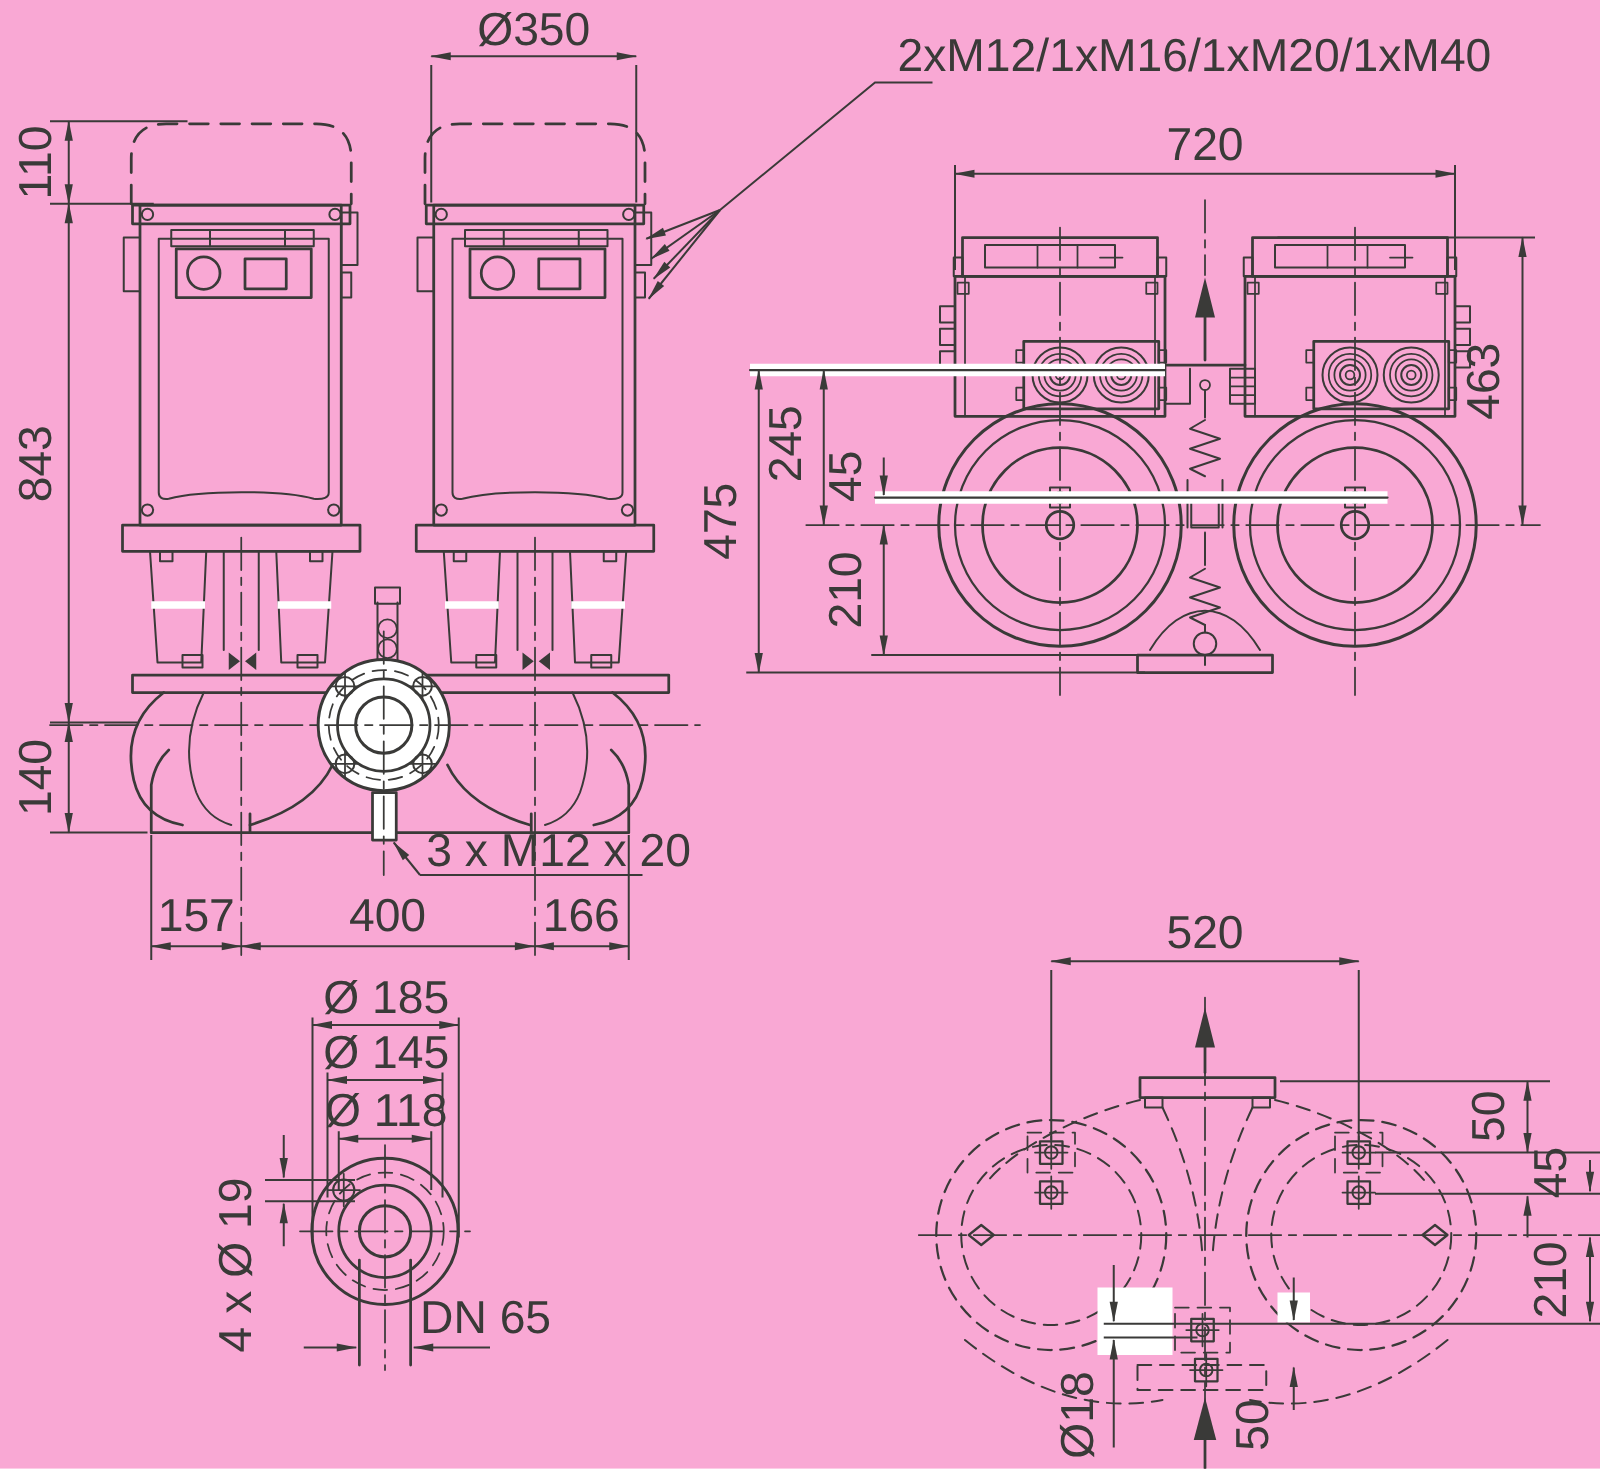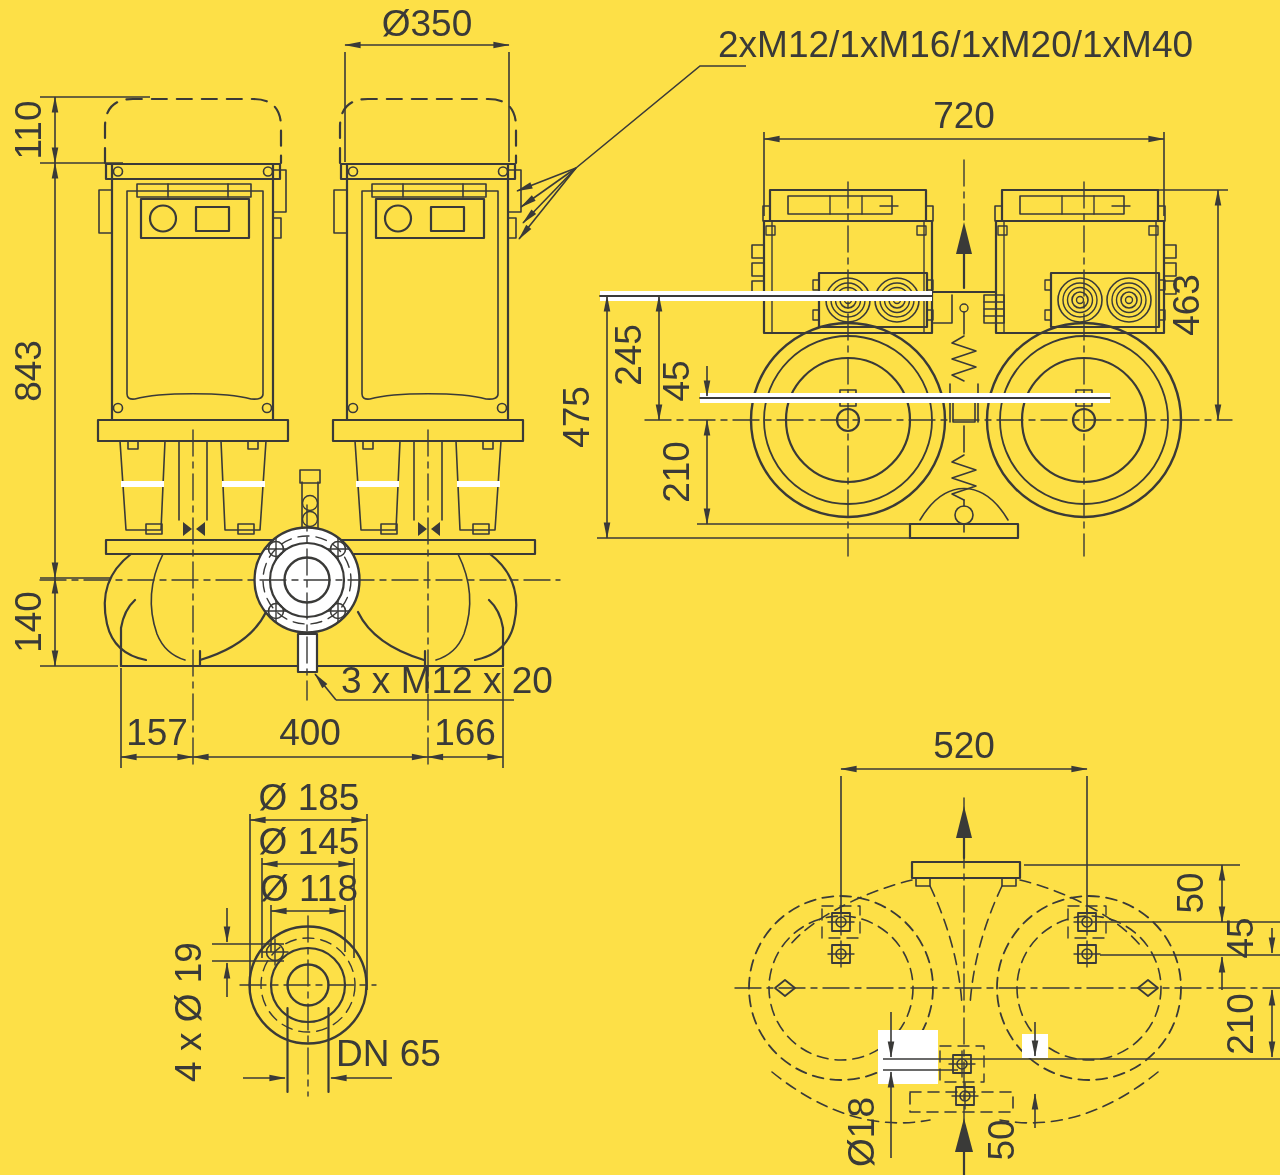--- a/index.html
+++ b/index.html
@@ -1,16 +1,16 @@
 <!DOCTYPE html>
 <html><head>
 <meta charset="utf-8">
 <style>
   html,body{margin:0;padding:0;background:#ffffff;}
-  .canvas{position:relative;width:1280px;height:1175px;background:#fde047;overflow:hidden;
+  .canvas{position:relative;width:1280px;height:1175px;background:#f9a8d4;overflow:hidden;
           font-family:"Liberation Sans", sans-serif;}
   svg{display:block}
   .ln{fill:none;stroke:#3a3a38;stroke-width:2.2;stroke-linecap:round;stroke-linejoin:round}
   .t14{stroke-width:1.4}.t16{stroke-width:1.6}.t18{stroke-width:1.8}.t24{stroke-width:2.4}
   .dsh{stroke-dasharray:15 10}
   .dshf{stroke-dasharray:11 7}
   .cl{stroke-width:1.4;stroke-dasharray:26 6 6 6}
   .dim{fill:none;stroke:#3a3a38;stroke-width:1.6;stroke-linecap:butt}
   .halo{fill:none;stroke:#ffffff;stroke-width:10;stroke-linecap:butt}
   .wfill{fill:#ffffff;stroke:none}

